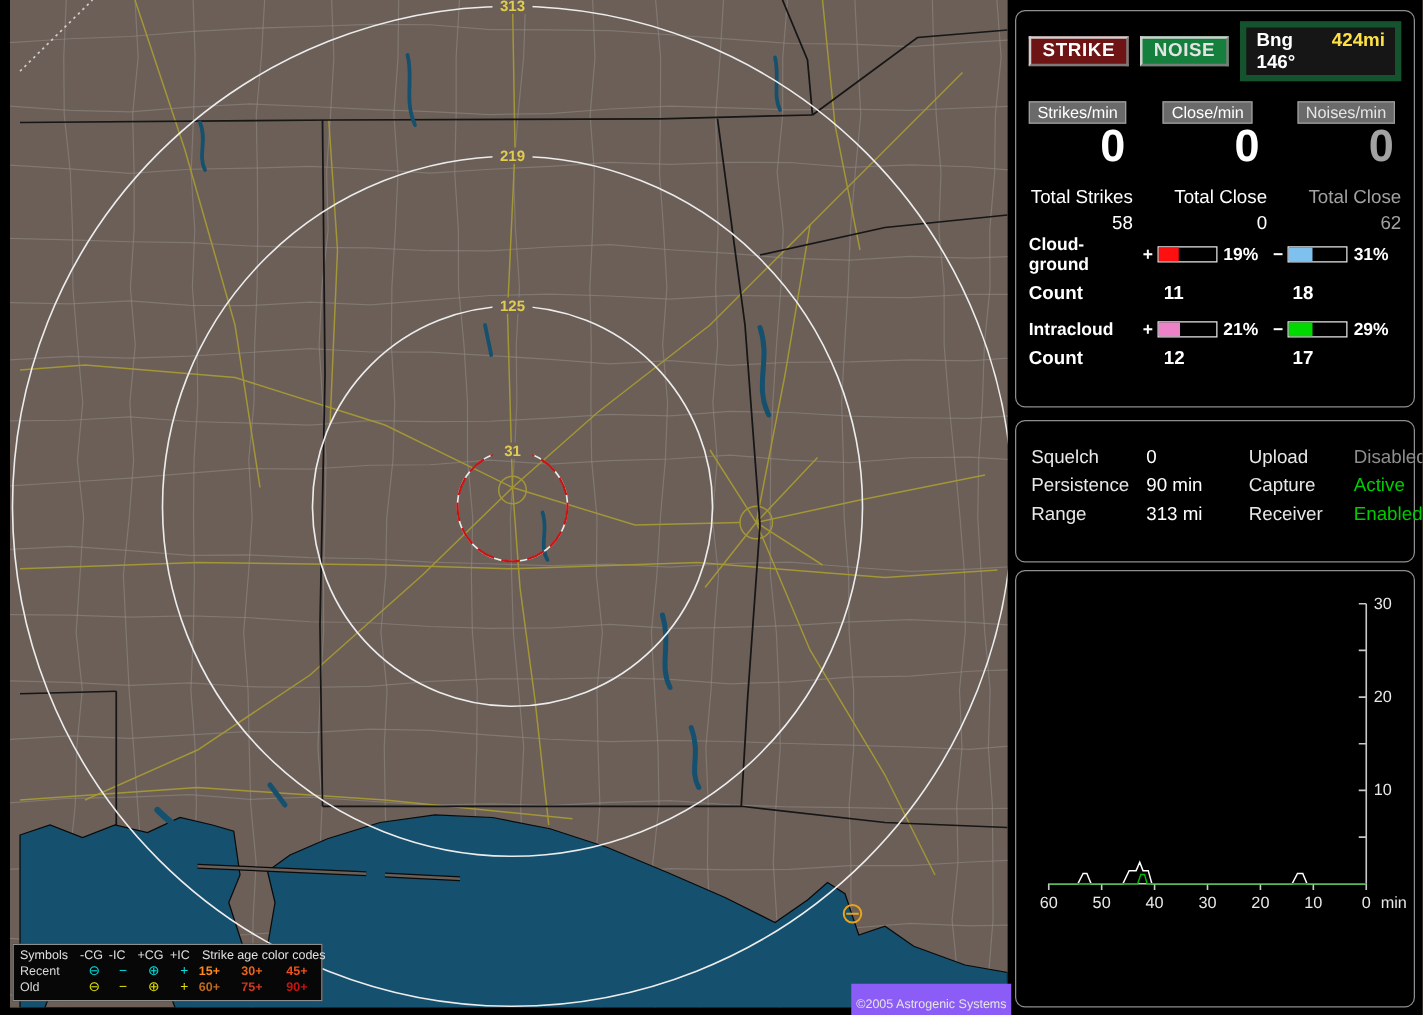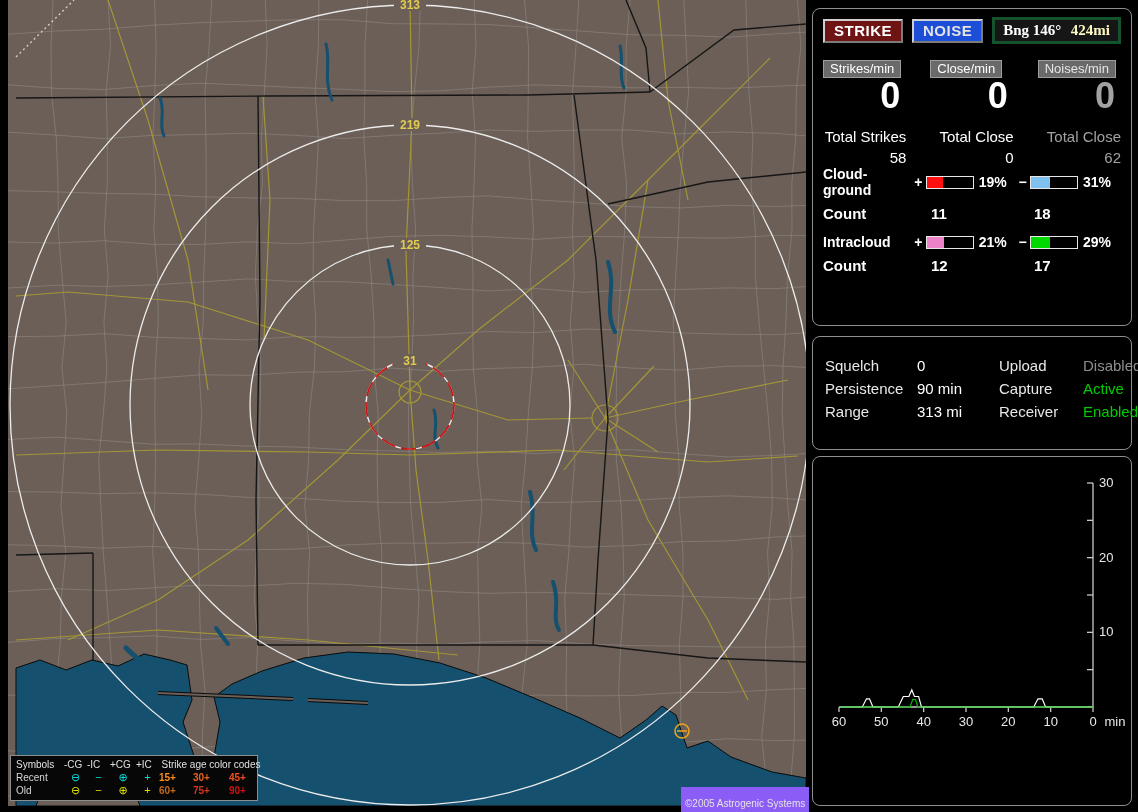--- a/index.html
+++ b/index.html
@@ -35,28 +35,28 @@
   #panel-a{top:8px;height:318px;padding:8px 10px;}
   #panel-b{top:336px;height:114px;padding:8px 12px;}
   #panel-c{top:456px;height:350px;padding:10px 12px;}
   
   .btn-row{display:flex;align-items:center;gap:9px;}
   .push-btn{
     font-size:15px;font-weight:bold;padding:1px 9px 2px;
     border:2px outset #cfcfcf;letter-spacing:.5px;cursor:pointer;
   }
   .strike-btn{background:#6e1414;color:#fff;}
-  .noise-btn{background:#1d4ed8;color:#e4e4e4;}
+  .noise-btn{background:#15803d;color:#e4e4e4;}
   .bng-box{
-    margin-left:auto;display:flex;justify-content:space-between;align-items:center;
-    width:140px;background:#161616;border:3px solid #14532d;
-    padding:2px 8px;font-size:15px;font-weight:bold;font-family:Liberation Serif, serif;
+    margin-left:auto;display:flex;justify-content:space-between;align-items:flex-start;
+    width:140px;background:#161616;border:5px solid #14532d;
+    padding:2px 8px;font-size:15px;font-weight:bold;
   }
   .bng-label{color:#fff;}
-  .bng-dist{color:#fef9c3;}
+  .bng-dist{color:#fde047;}
   
   .counters{display:grid;grid-template-columns:1fr 1fr 1fr;column-gap:24px;margin-top:16px;}
   .counter{text-align:right;}
   .chip{
     display:inline-block;float:left;background:#6a6a6a;border:1px solid #9d9d9d;
     color:#fff;font-size:13px;padding:0 6px 1px;
   }
   .big-zero{clear:both;font-size:36px;font-weight:bold;color:#fff;line-height:1;margin:8px 6px 0 0;}
   .total-label{font-size:15px;color:#fff;margin-top:14px;}
   .total-value{font-size:15px;color:#fff;margin-top:4px;}

